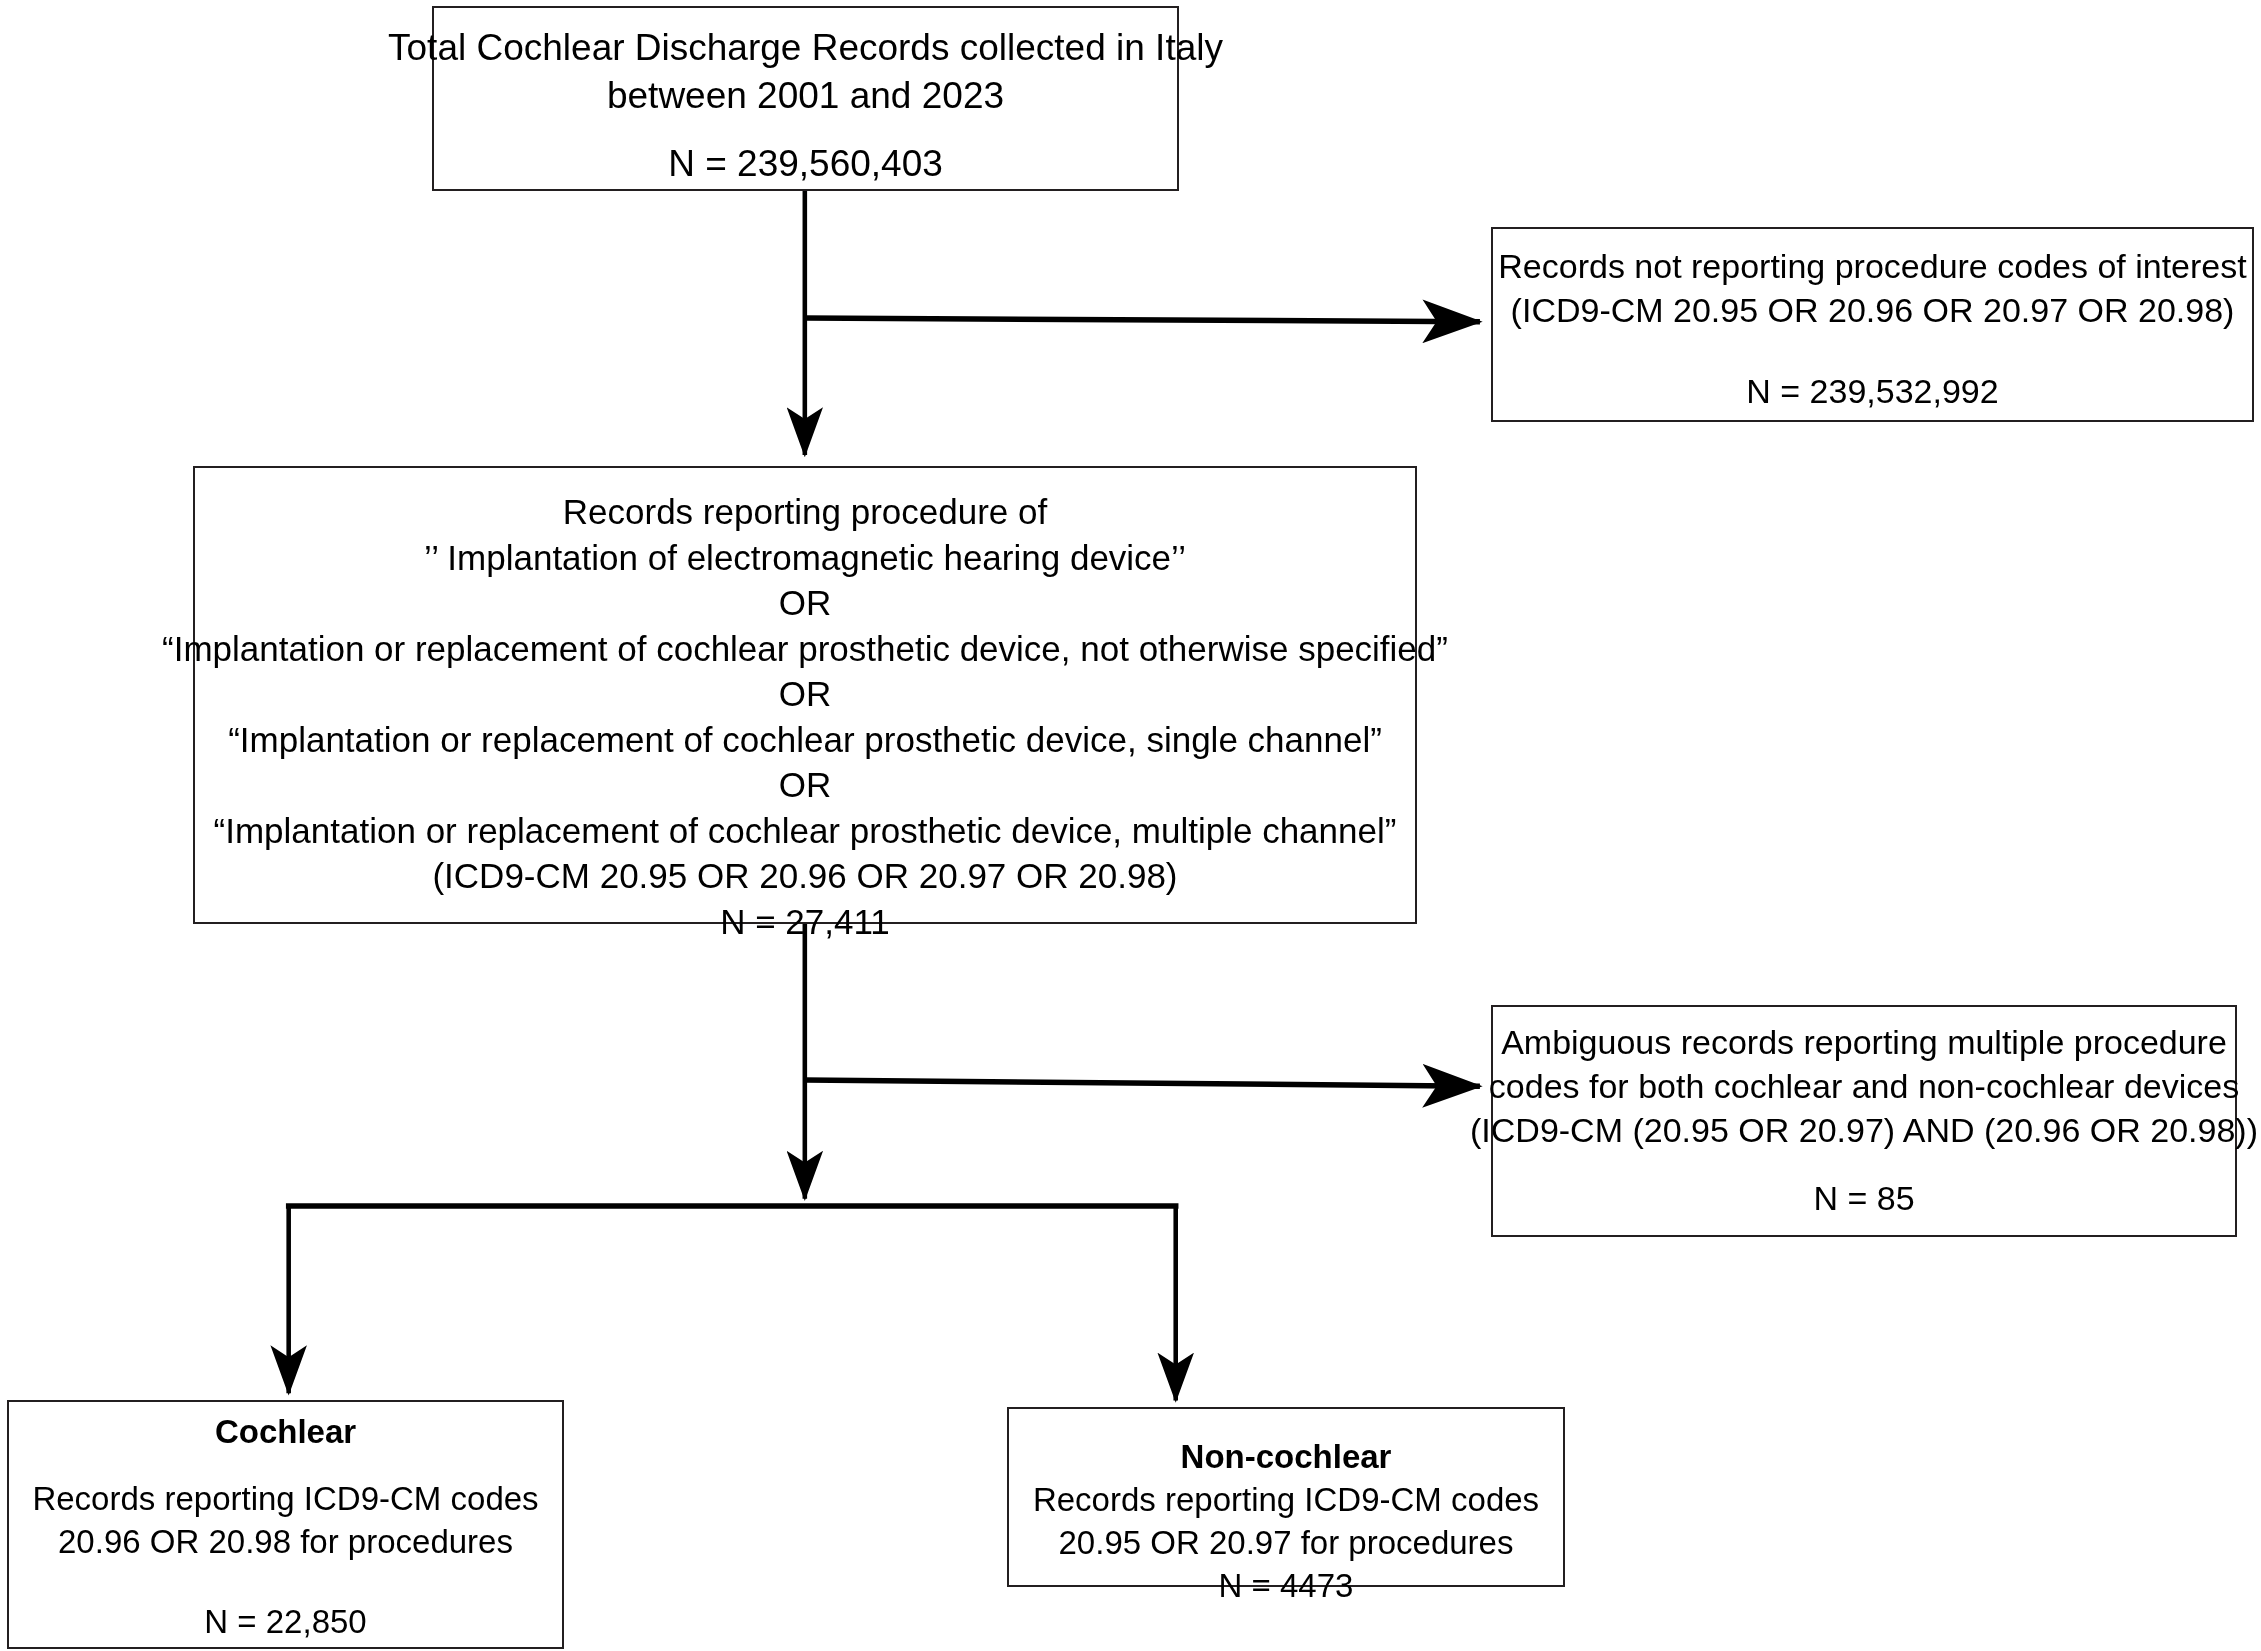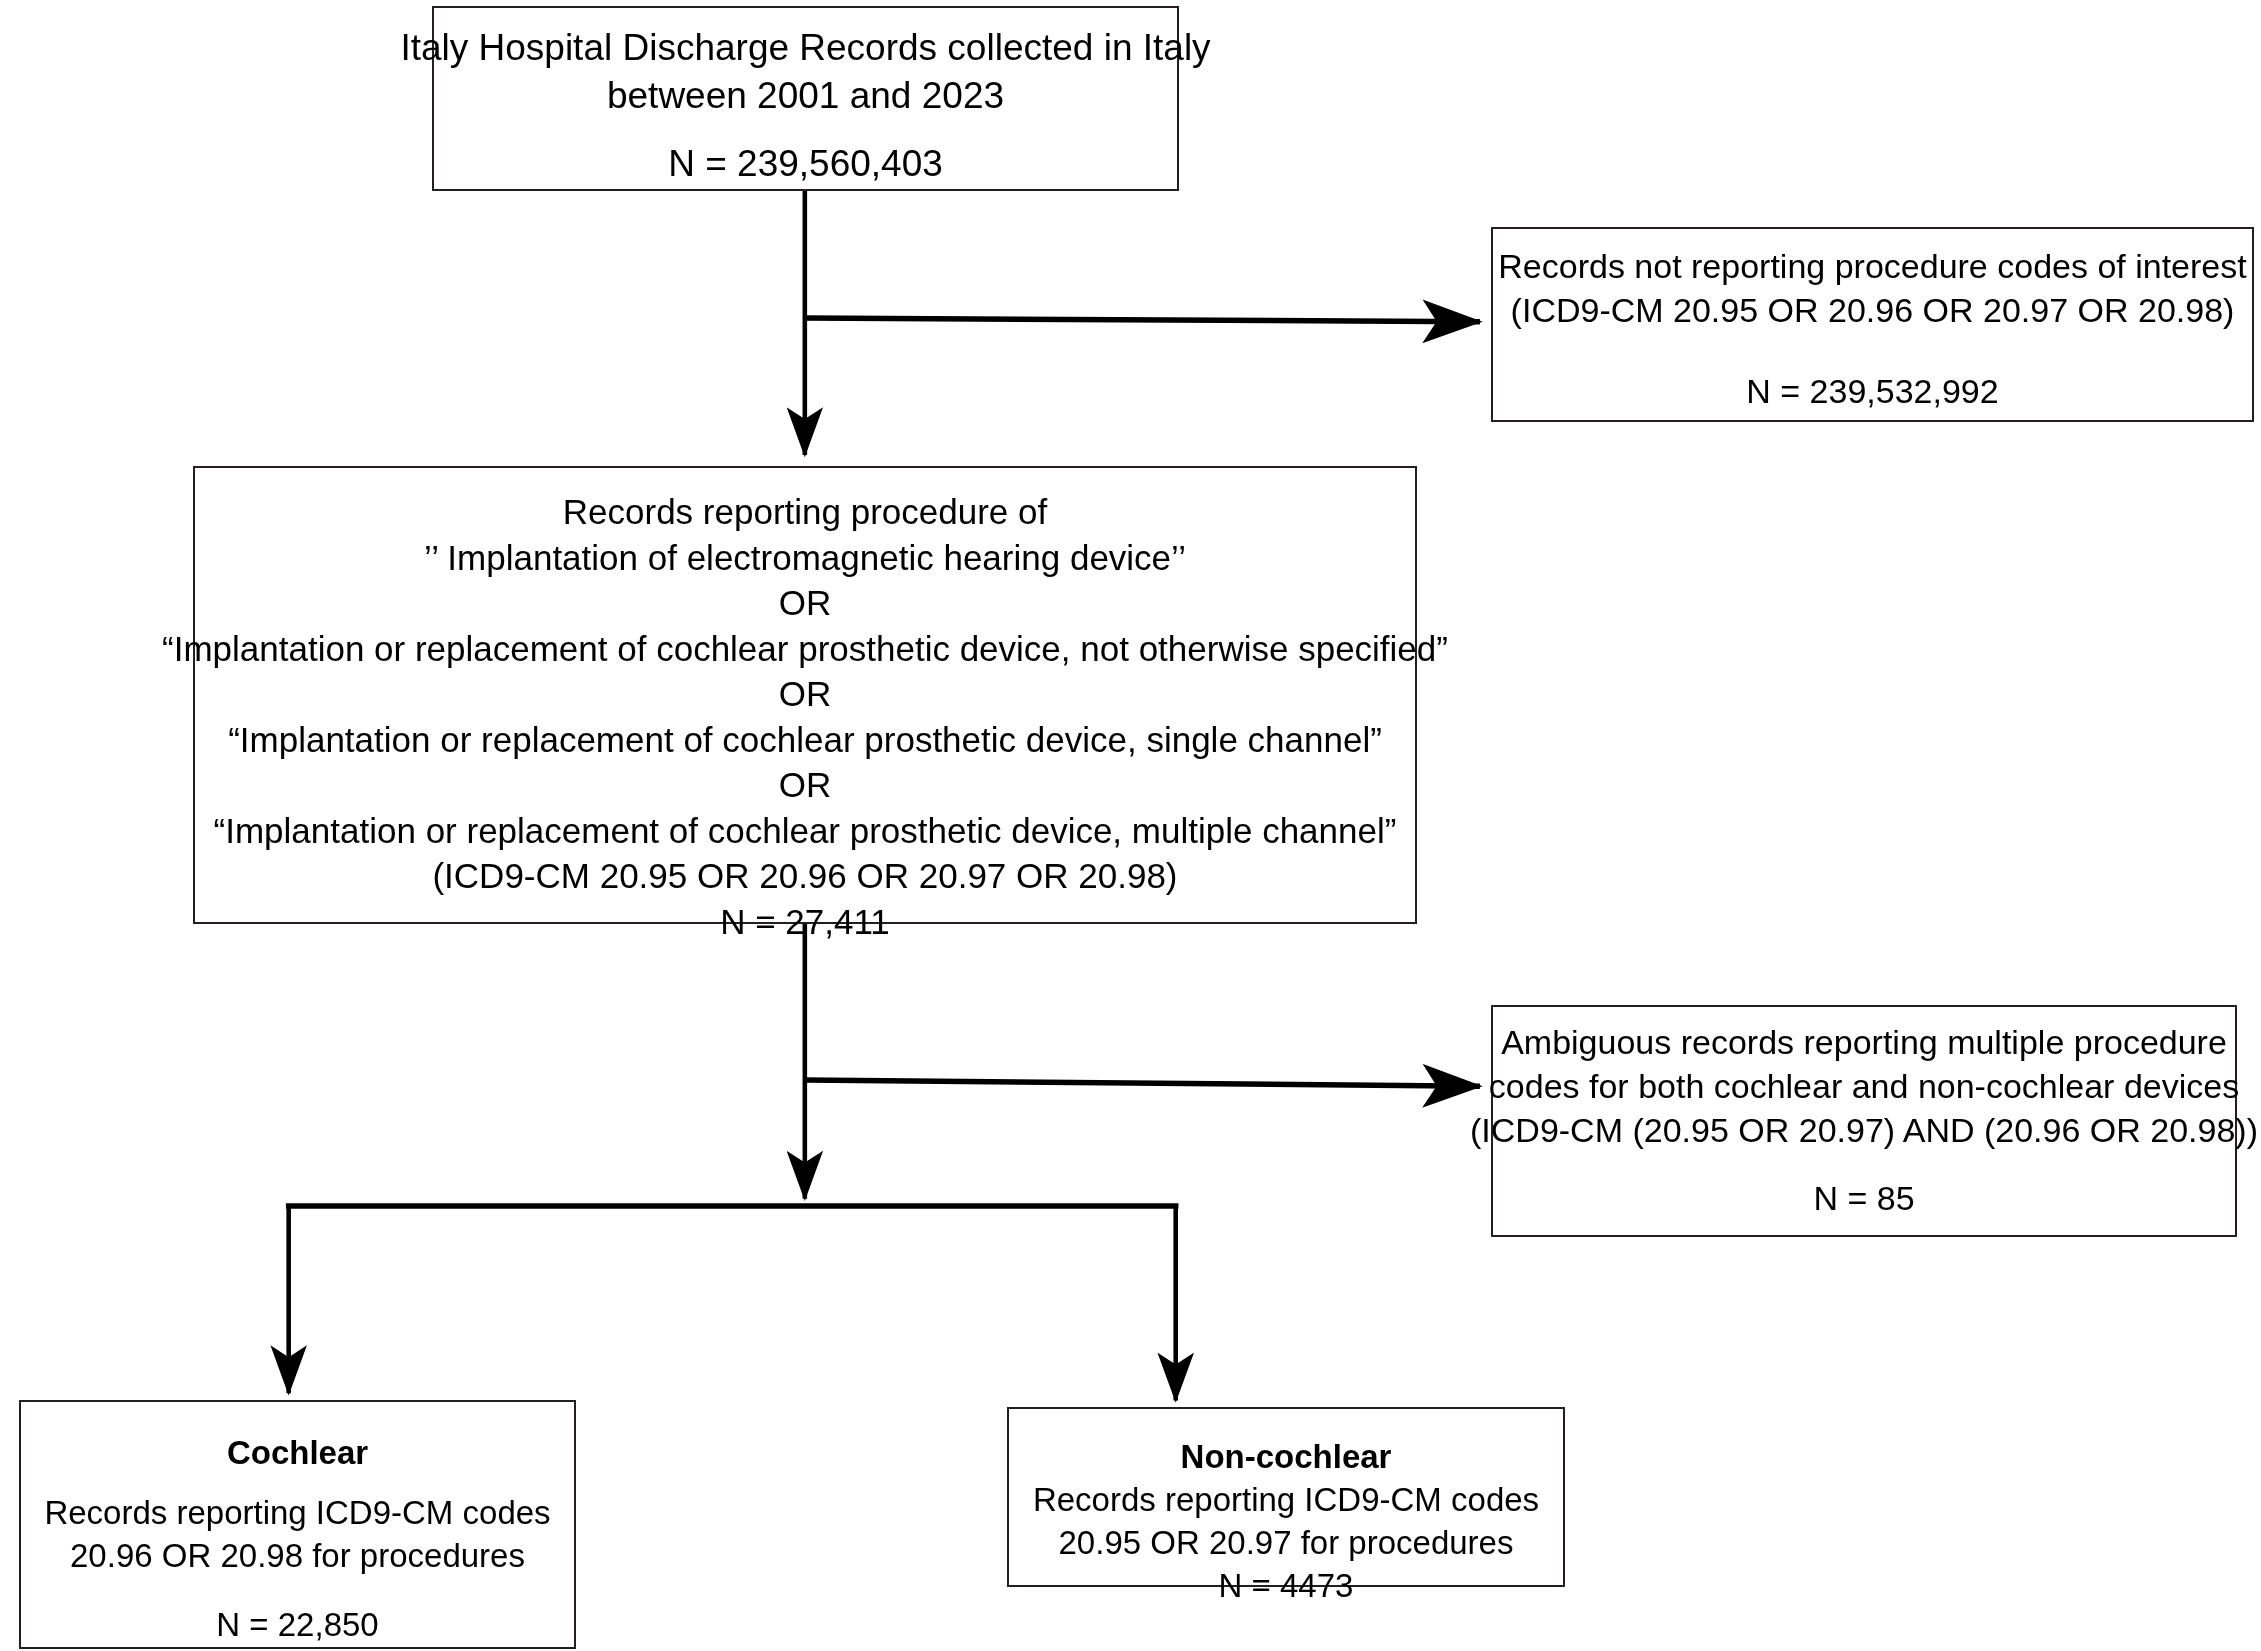--- a/index.html
+++ b/index.html
@@ -67,23 +67,23 @@
     left: 193px; top: 466px; width: 1224px; height: 458px;
     font-size: 35px;
     padding-top: 21px;
   }
   #node-ambiguous {
     left: 1491px; top: 1005px; width: 746px; height: 232px;
     font-size: 34px;
     padding-top: 12.8px;
   }
   #node-cochlear {
-    left: 19px; top: 1400px; width: 557px; height: 249px;
+    left: 7px; top: 1400px; width: 557px; height: 249px;
     font-size: 33px;
-    padding-top: 30px;
+    padding-top: 9px;
   }
   #node-noncochlear {
     left: 1007px; top: 1407px; width: 558px; height: 180px;
     font-size: 33px;
     padding-top: 27px;
   }
 </style>
 </head>
 <body>
 
@@ -119,21 +119,21 @@
     <g>
       <line x1="316" y1="1320" x2="316" y2="1525" stroke="#000000" stroke-width="5" marker-end="url(#arrowhead)"></line>
     </g>
 
     <g>
       <line x1="1287" y1="1320" x2="1287" y2="1533" stroke="#000000" stroke-width="5" marker-end="url(#arrowhead)"></line>
     </g>
   </svg>
 
   <div class="node" id="node-total">
-    <span class="line">Italy Hospital Discharge Records collected in Italy</span>
+    <span class="line">Total Cochlear Discharge Records collected in Italy</span>
     <span class="line">between 2001 and 2023</span>
     <div class="spacer-md"></div>
     <span class="count">N = 239,560,403</span>
   </div>
 
   <div class="node" id="node-excluded-codes">
     <span class="line">Records not reporting procedure codes of interest</span>
     <span class="line">(ICD9-CM 20.95 OR 20.96 OR 20.97 OR 20.98)</span>
     <div class="spacer-md"></div>
     <span class="count">N = 239,532,992</span>

